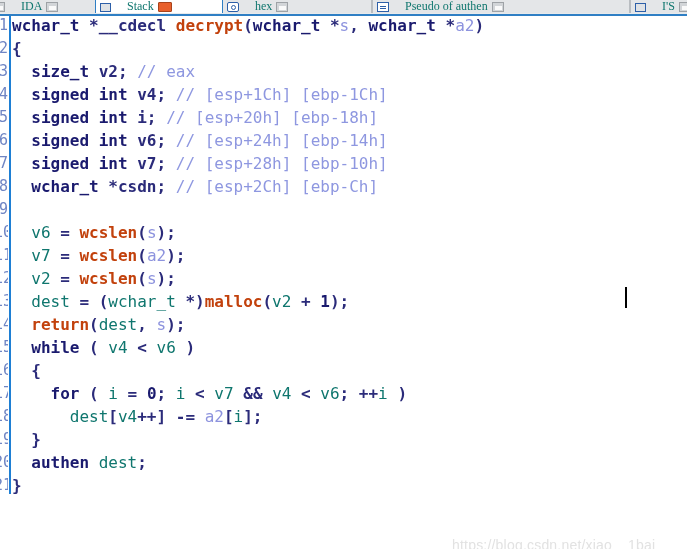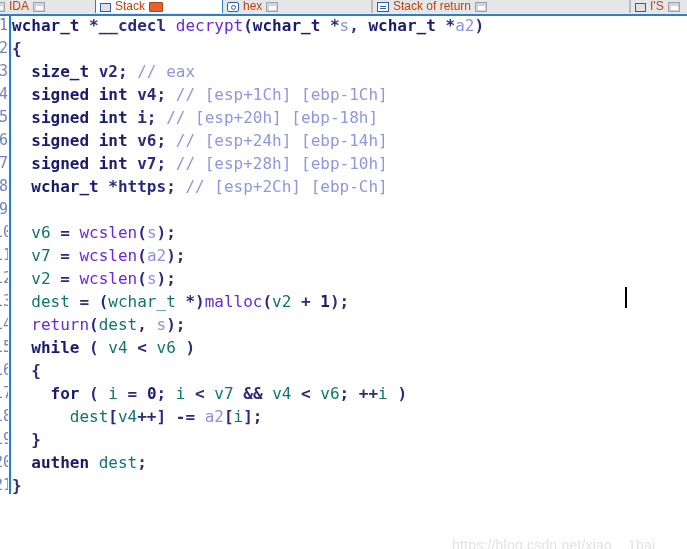--- a/index.html
+++ b/index.html
@@ -39,25 +39,26 @@
     padding: 0 5px 1px 4px;
     gap: 4px;
     overflow: hidden;
   }
   .tab.active {
     background: #ffffff;
     border-color: #2f7fc4;
     z-index: 5;
   }
   .tab-label {
-    font-family: Liberation Sans, sans-serif;
+    font-family: Liberation Serif, serif;
     font-size: 12px;
-    color: #c2410c;
+    color: #0f766e;
     line-height: 12px;
     white-space: nowrap;
+    margin-left: 12px;
   }
   .tab-ico {
     width: 12px; height: 10px;
     flex: 0 0 auto;
     position: relative;
     display: inline-block;
   }
   .tab-ico.doc {
     background: #ffffff;
     border: 1px solid #2d5fa8;
@@ -148,21 +149,21 @@
     overflow: hidden;
   }
   .code-text {
     position: absolute;
     left: 12px;
     white-space: pre;
   }
 
   
   .t-kw   { color: #1a1a6e; font-weight: bold; }   
-  .t-fn   { color: #6d28d9; font-weight: normal; }   
+  .t-fn   { color: #c2410c; font-weight: bold; }   
   .t-var  { color: #0f766e; }                      
   .t-arg  { color: #8d93de; }                      
   .t-cmt  { color: #8e97e0; }                      
   .t-num  { color: #1a1a6e; font-weight: bold; }   
   .t-pun  { color: #2b2b7a; font-weight: bold; }   
   .t-plain{ color: #2b2b7a; font-weight: bold; }
 
   #caret {
     position: absolute;
     left: 625px;
@@ -197,41 +198,41 @@
       <span class="tab-label">Stack</span>
       <span class="tab-ico orange"></span>
     </div>
     <div class="tab" style="left: 222px; width: 150px;">
       <span class="tab-ico hexico"></span>
       <span class="tab-label">hex</span>
       <span class="tab-ico grey"></span>
     </div>
     <div class="tab" style="left: 372px; width: 258px;">
       <span class="tab-ico doc"></span>
-      <span class="tab-label">Stack of return</span>
+      <span class="tab-label">Pseudo of authen</span>
       <span class="tab-ico grey"></span>
     </div>
     <div class="tab" style="left: 630px; width: 70px;">
       <span class="tab-ico mini"></span>
       <span class="tab-label">I'S</span>
       <span class="tab-ico grey"></span>
     </div>
   </div>
 
 <div id="editor">
   <div id="gutter-line"></div>
   <div id="code-container">
       <div class="code-line" style="top: -2px;"><span class="lineno">1</span><span class="code-text"><span class="t-kw">wchar_t </span><span class="t-plain">*__cdecl </span><span class="t-fn">decrypt</span><span class="t-pun">(</span><span class="t-kw">wchar_t </span><span class="t-pun">*</span><span class="t-arg">s</span><span class="t-pun">, </span><span class="t-kw">wchar_t </span><span class="t-pun">*</span><span class="t-arg">a2</span><span class="t-pun">)</span></span></div>
       <div class="code-line" style="top: 21px;"><span class="lineno">2</span><span class="code-text"><span class="t-pun">{</span></span></div>
       <div class="code-line" style="top: 44px;"><span class="lineno">3</span><span class="code-text"><span class="t-plain">  </span><span class="t-kw">size_t</span><span class="t-plain"> v2; </span><span class="t-cmt">// eax</span></span></div>
       <div class="code-line" style="top: 67px;"><span class="lineno">4</span><span class="code-text"><span class="t-plain">  </span><span class="t-kw">signed int</span><span class="t-plain"> v4; </span><span class="t-cmt">// [esp+1Ch] [ebp-1Ch]</span></span></div>
       <div class="code-line" style="top: 90px;"><span class="lineno">5</span><span class="code-text"><span class="t-plain">  </span><span class="t-kw">signed int</span><span class="t-plain"> i; </span><span class="t-cmt">// [esp+20h] [ebp-18h]</span></span></div>
       <div class="code-line" style="top: 113px;"><span class="lineno">6</span><span class="code-text"><span class="t-plain">  </span><span class="t-kw">signed int</span><span class="t-plain"> v6; </span><span class="t-cmt">// [esp+24h] [ebp-14h]</span></span></div>
       <div class="code-line" style="top: 136px;"><span class="lineno">7</span><span class="code-text"><span class="t-plain">  </span><span class="t-kw">signed int</span><span class="t-plain"> v7; </span><span class="t-cmt">// [esp+28h] [ebp-10h]</span></span></div>
-      <div class="code-line" style="top: 159px;"><span class="lineno">8</span><span class="code-text"><span class="t-plain">  </span><span class="t-kw">wchar_t</span><span class="t-plain"> *https; </span><span class="t-cmt">// [esp+2Ch] [ebp-Ch]</span></span></div>
+      <div class="code-line" style="top: 159px;"><span class="lineno">8</span><span class="code-text"><span class="t-plain">  </span><span class="t-kw">wchar_t</span><span class="t-plain"> *csdn; </span><span class="t-cmt">// [esp+2Ch] [ebp-Ch]</span></span></div>
       <div class="code-line" style="top: 182px;"><span class="lineno">9</span><span class="code-text"></span></div>
       <div class="code-line" style="top: 205px;"><span class="lineno">10</span><span class="code-text"><span class="t-plain">  </span><span class="t-var">v6</span><span class="t-pun"> = </span><span class="t-fn">wcslen</span><span class="t-pun">(</span><span class="t-arg">s</span><span class="t-pun">);</span></span></div>
       <div class="code-line" style="top: 228px;"><span class="lineno">11</span><span class="code-text"><span class="t-plain">  </span><span class="t-var">v7</span><span class="t-pun"> = </span><span class="t-fn">wcslen</span><span class="t-pun">(</span><span class="t-arg">a2</span><span class="t-pun">);</span></span></div>
       <div class="code-line" style="top: 251px;"><span class="lineno">12</span><span class="code-text"><span class="t-plain">  </span><span class="t-var">v2</span><span class="t-pun"> = </span><span class="t-fn">wcslen</span><span class="t-pun">(</span><span class="t-arg">s</span><span class="t-pun">);</span></span></div>
       <div class="code-line" style="top: 274px;"><span class="lineno">13</span><span class="code-text"><span class="t-plain">  </span><span class="t-var">dest</span><span class="t-pun"> = (</span><span class="t-var">wchar_t </span><span class="t-pun">*)</span><span class="t-fn">malloc</span><span class="t-pun">(</span><span class="t-var">v2</span><span class="t-pun"> + </span><span class="t-num">1</span><span class="t-pun">);</span></span></div>
       <div class="code-line" style="top: 297px;"><span class="lineno">14</span><span class="code-text"><span class="t-plain">  </span><span class="t-fn">return</span><span class="t-pun">(</span><span class="t-var">dest</span><span class="t-pun">, </span><span class="t-arg">s</span><span class="t-pun">);</span></span></div>
       <div class="code-line" style="top: 320px;"><span class="lineno">15</span><span class="code-text"><span class="t-plain">  </span><span class="t-kw">while</span><span class="t-pun"> ( </span><span class="t-var">v4</span><span class="t-pun"> &lt; </span><span class="t-var">v6</span><span class="t-pun"> )</span></span></div>
       <div class="code-line" style="top: 343px;"><span class="lineno">16</span><span class="code-text"><span class="t-pun">  {</span></span></div>
       <div class="code-line" style="top: 366px;"><span class="lineno">17</span><span class="code-text"><span class="t-plain">    </span><span class="t-kw">for</span><span class="t-pun"> ( </span><span class="t-var">i</span><span class="t-pun"> = </span><span class="t-num">0</span><span class="t-pun">; </span><span class="t-var">i</span><span class="t-pun"> &lt; </span><span class="t-var">v7</span><span class="t-pun"> &amp;&amp; </span><span class="t-var">v4</span><span class="t-pun"> &lt; </span><span class="t-var">v6</span><span class="t-pun">; ++</span><span class="t-var">i</span><span class="t-pun"> )</span></span></div>
       <div class="code-line" style="top: 389px;"><span class="lineno">18</span><span class="code-text"><span class="t-plain">      </span><span class="t-var">dest</span><span class="t-pun">[</span><span class="t-var">v4</span><span class="t-pun">++] -= </span><span class="t-arg">a2</span><span class="t-pun">[</span><span class="t-var">i</span><span class="t-pun">];</span></span></div>

